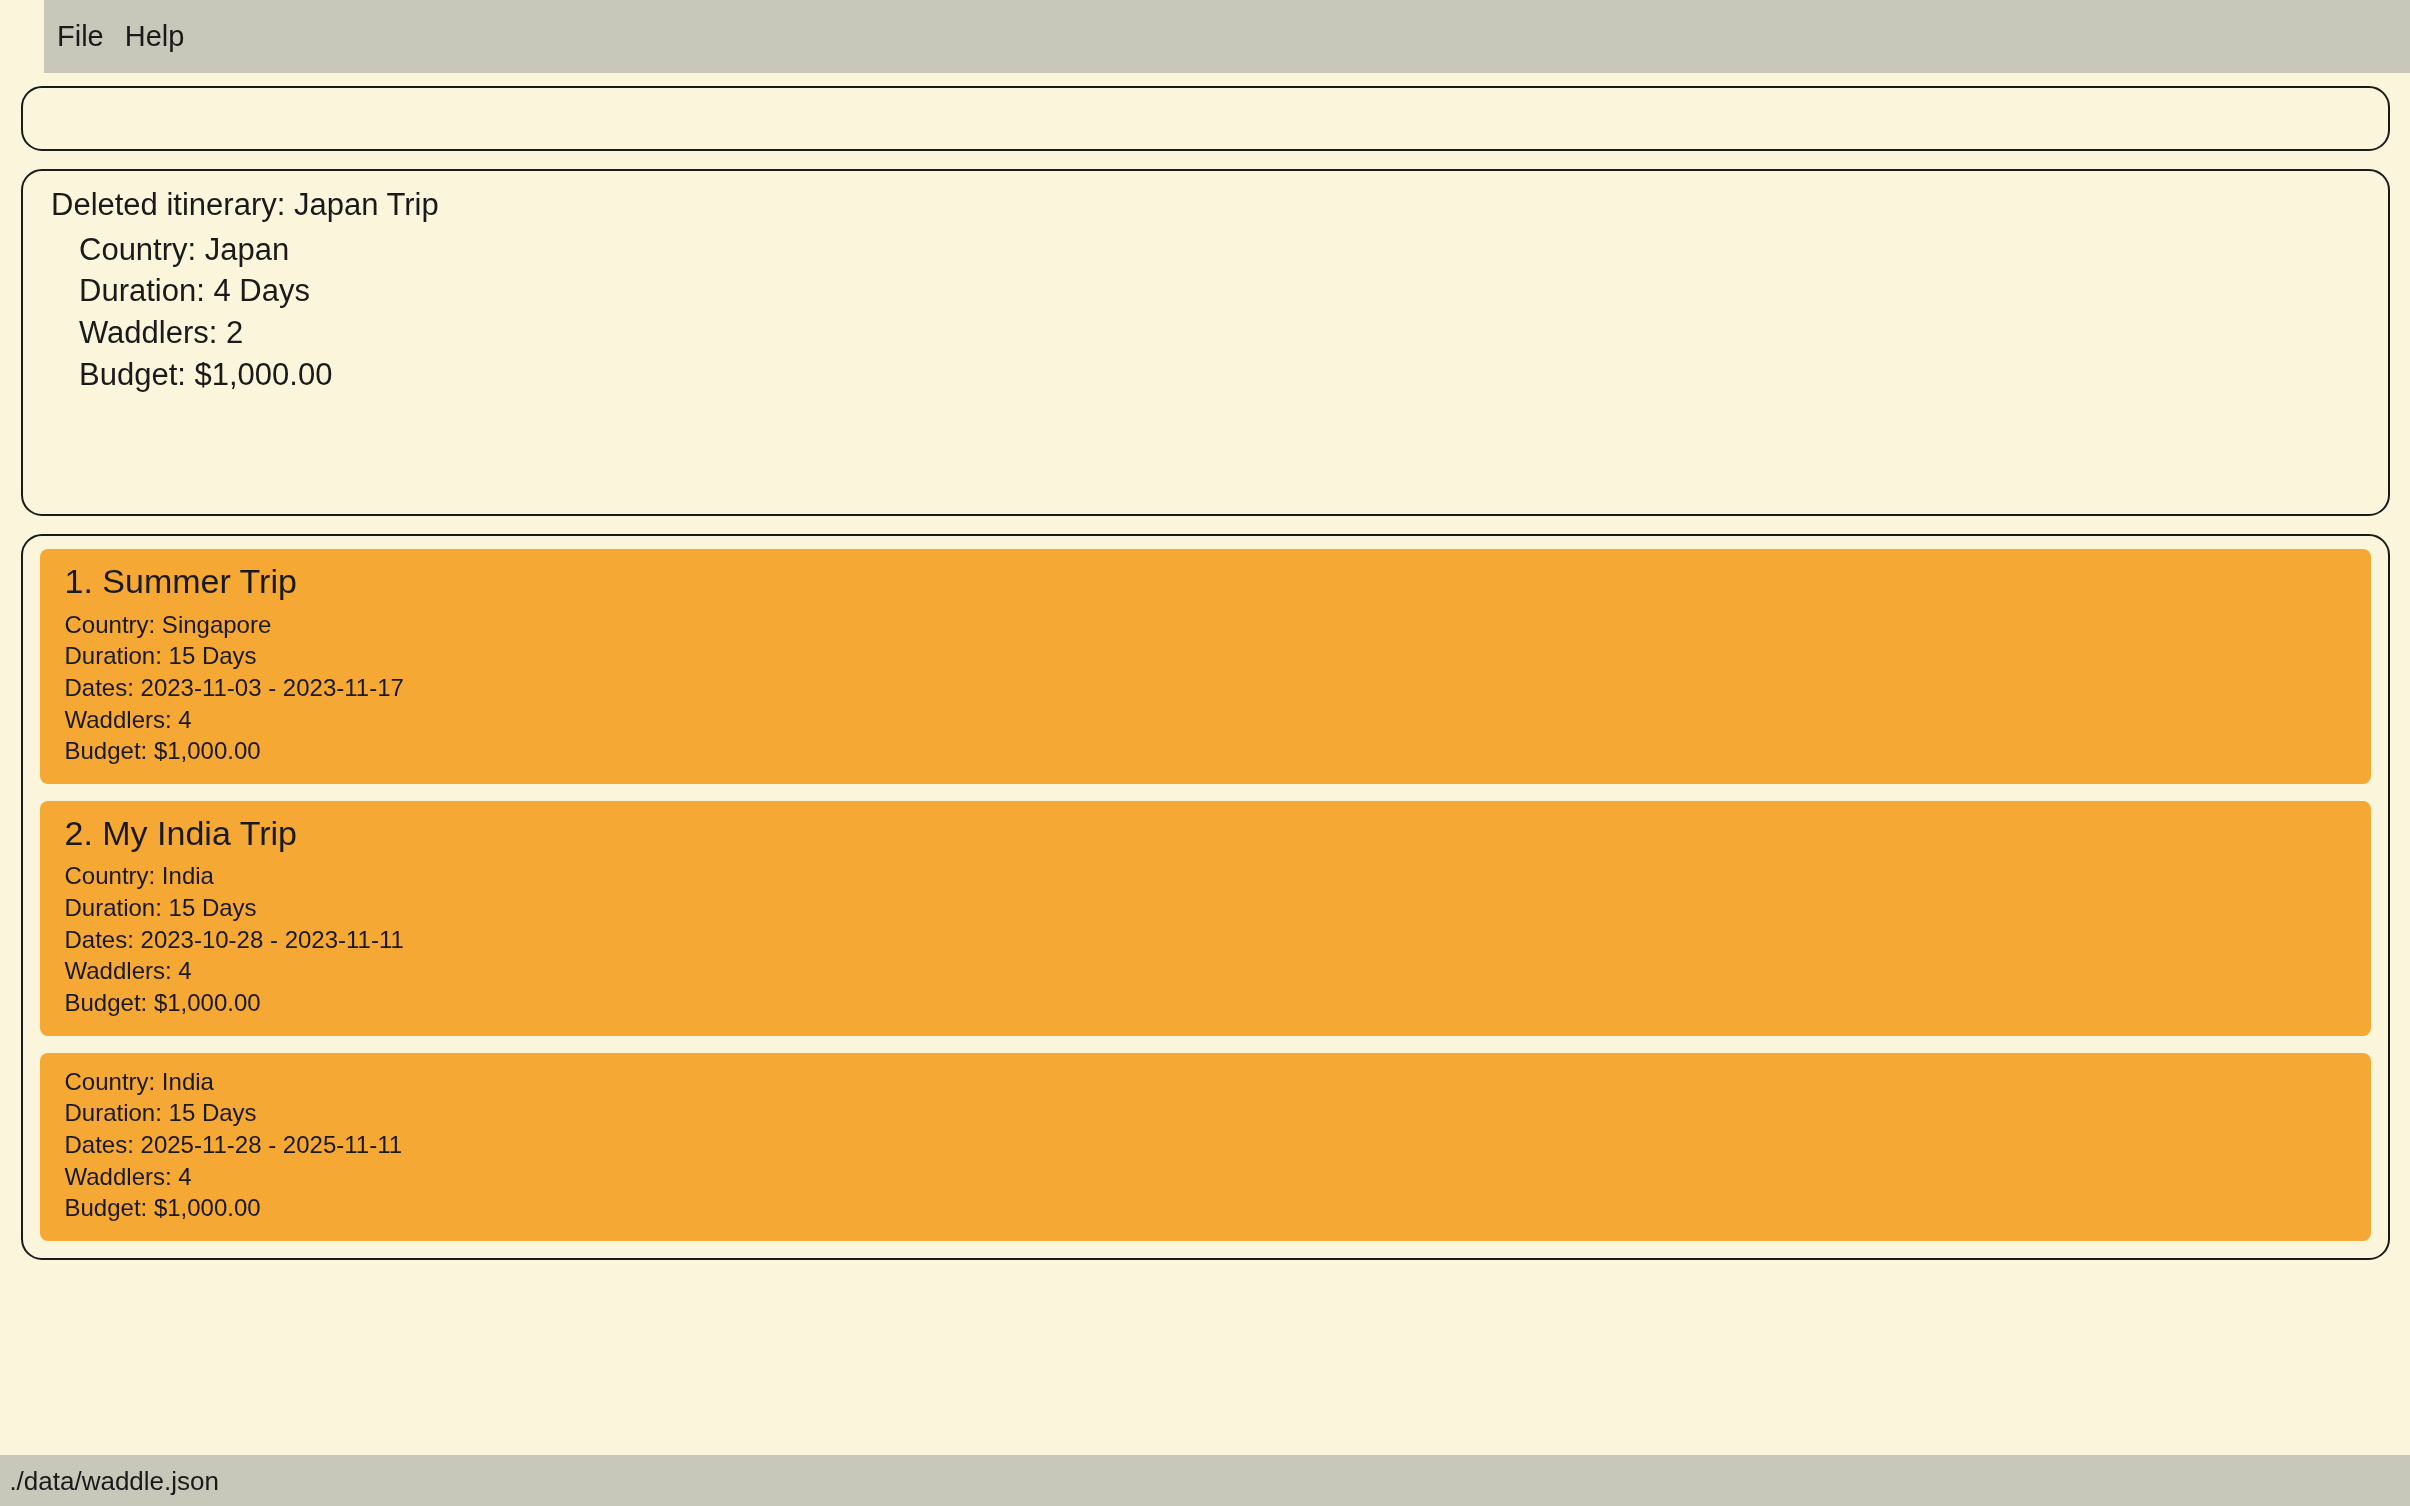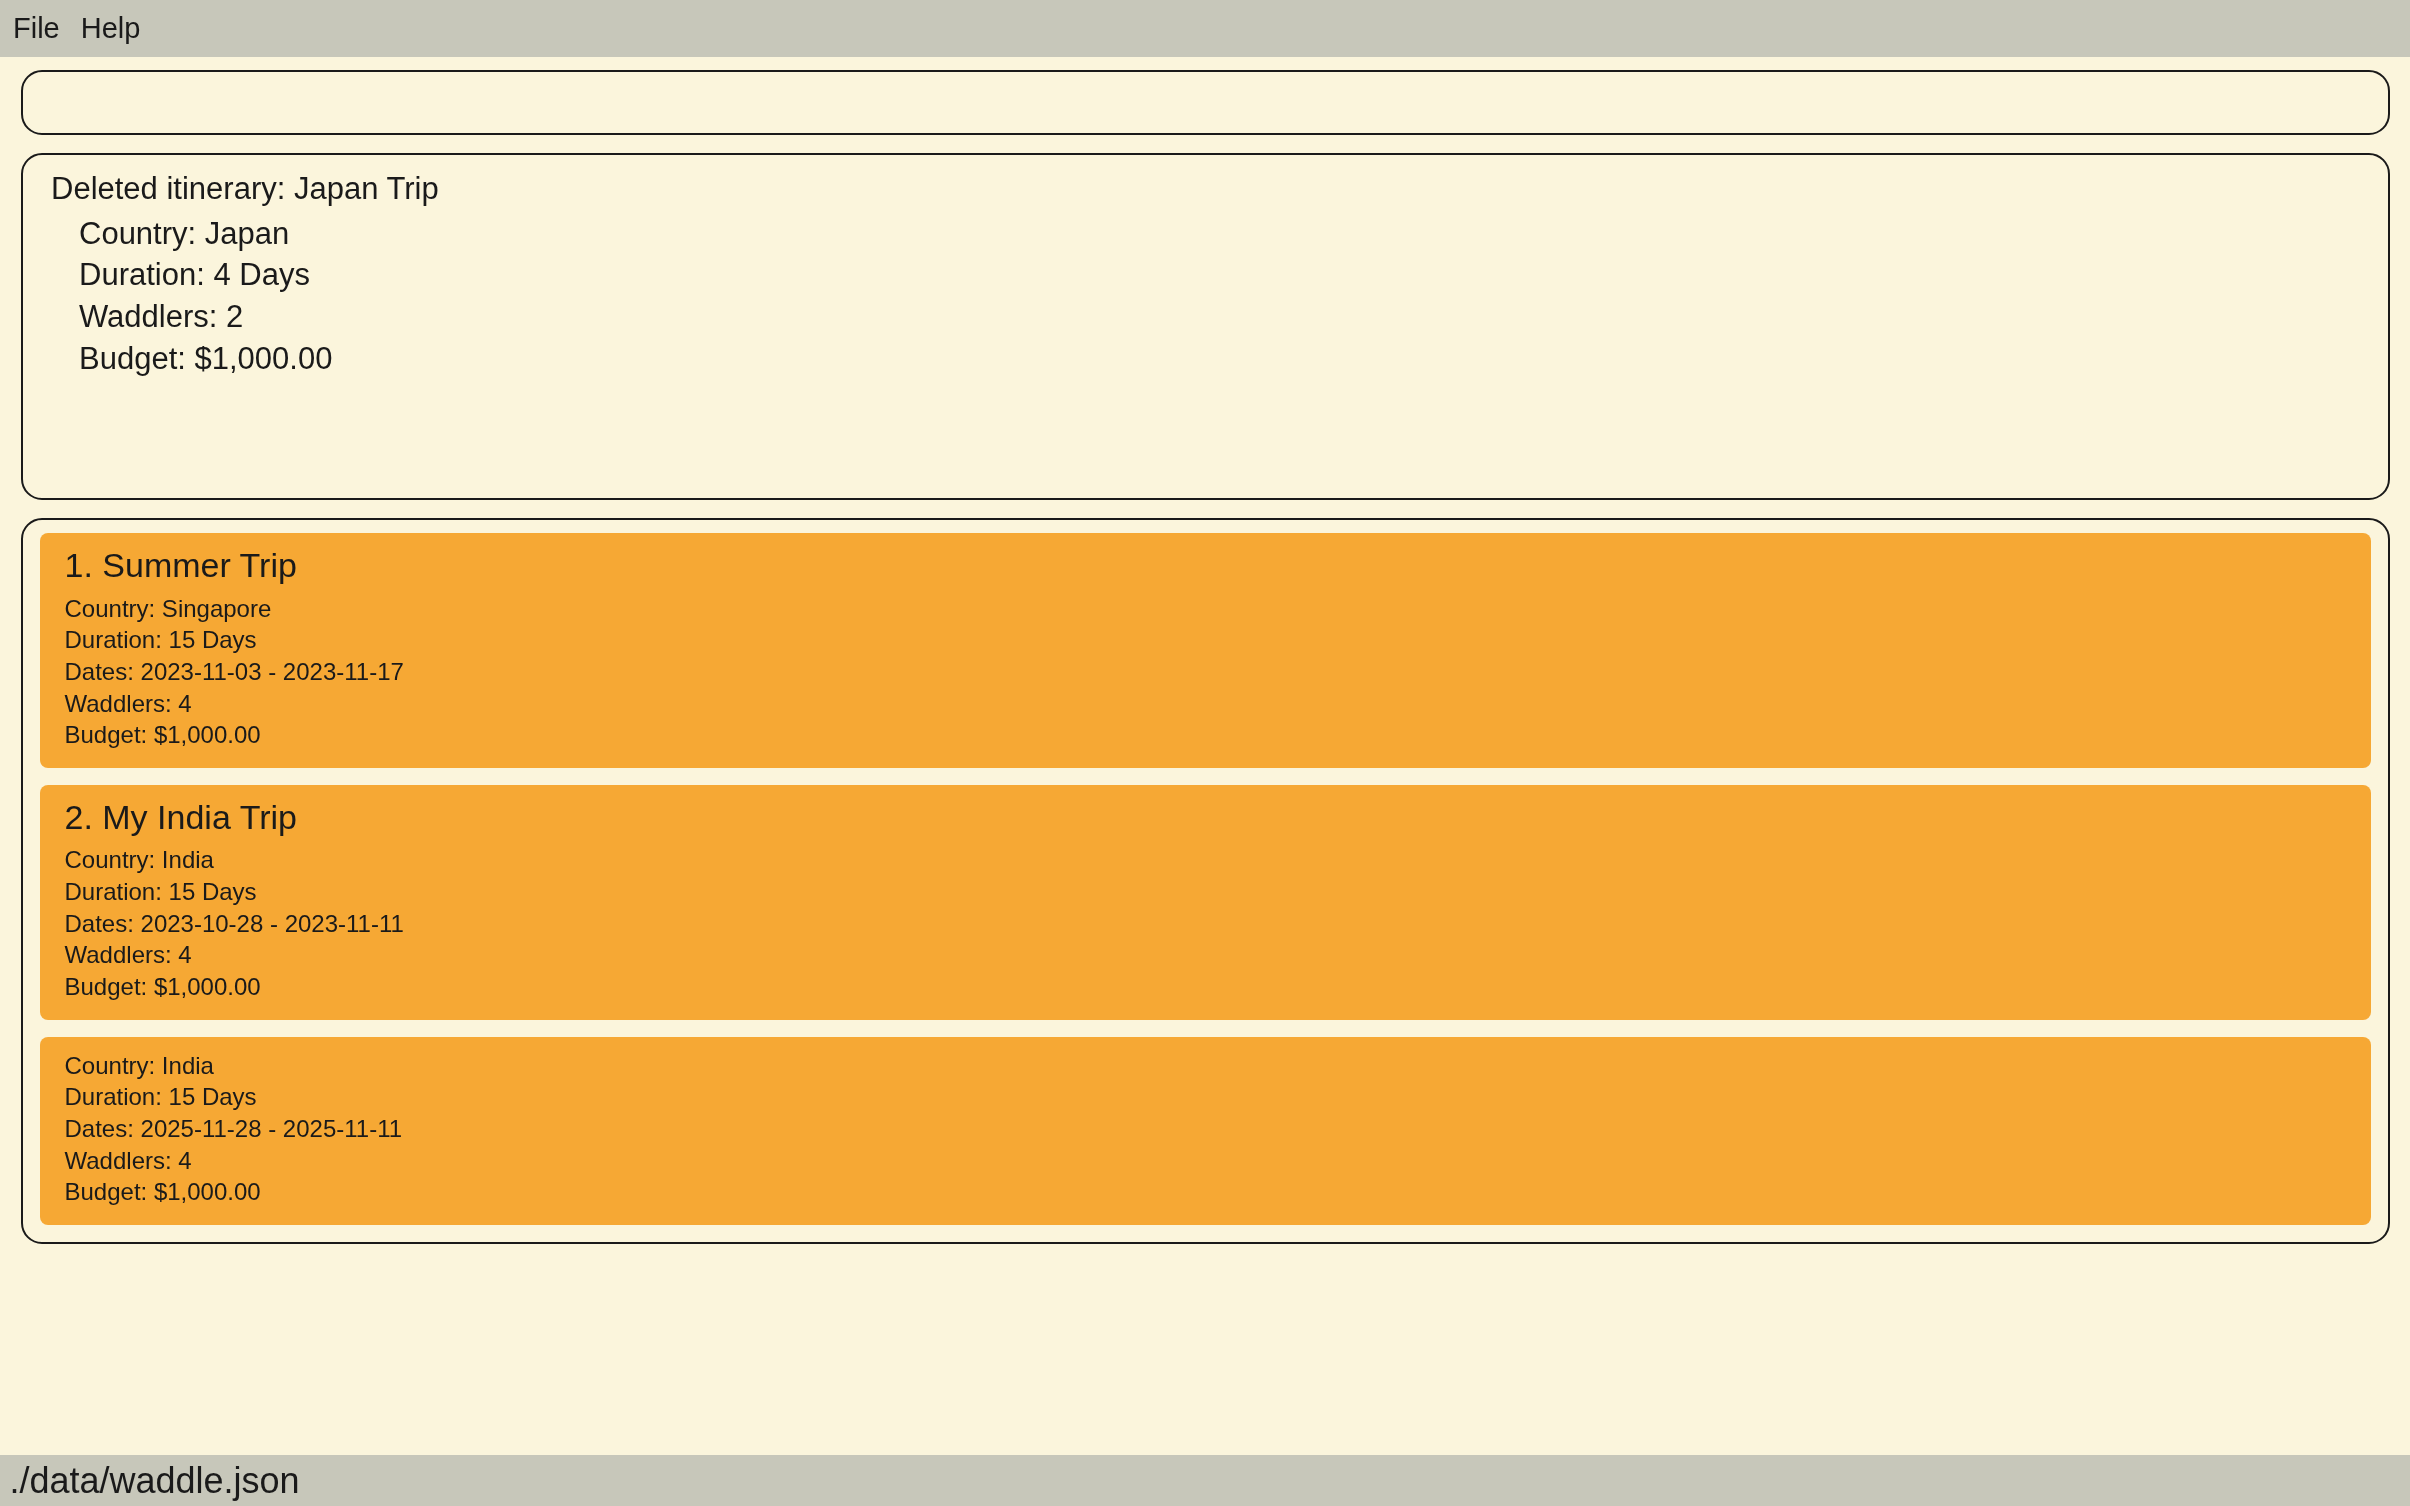--- a/index.html
+++ b/index.html
@@ -18,22 +18,23 @@
       flex-direction: column;
       color: #1a1a1a;
     }
     
     .menubar {
       background-color: #c7c7ba;
       padding: 5.6px 13px;
       display: flex;
       gap: 21px;
       font-size: 29px;
-      height: 57px;
+      height: 73px;
       align-items: center;
+      margin-left: 44px;
     }
     
     .menubar-item {
       cursor: pointer;
     }
     
     .content-area {
       flex: 1;
       padding: 13px 21px 26px 21px;
       display: flex;
@@ -87,21 +88,21 @@
     }
     
     .itinerary-detail {
       font-size: 24px;
       line-height: 1.32;
     }
     
     .statusbar {
       background-color: #c7c7ba;
       padding: 7.5px 9.4px;
-      font-size: 36px;
+      font-size: 26px;
       height: 52px;
       display: flex;
       align-items: center;
     }
   </style>
 </head>
 <body>
 
 <div class="menubar">
   <span class="menubar-item">File</span>

